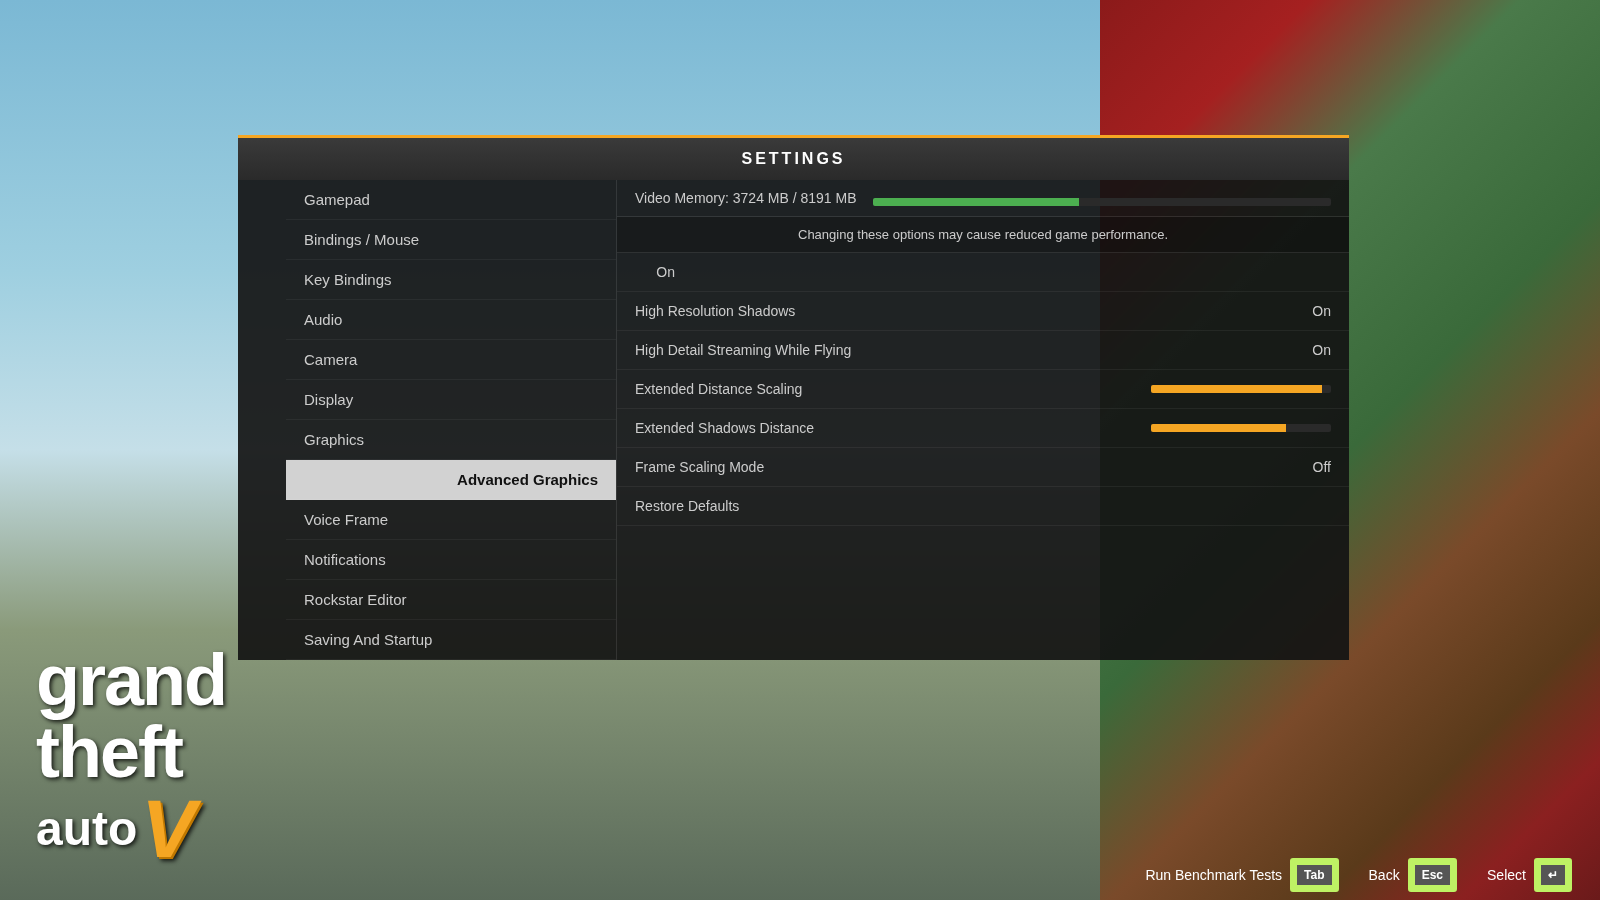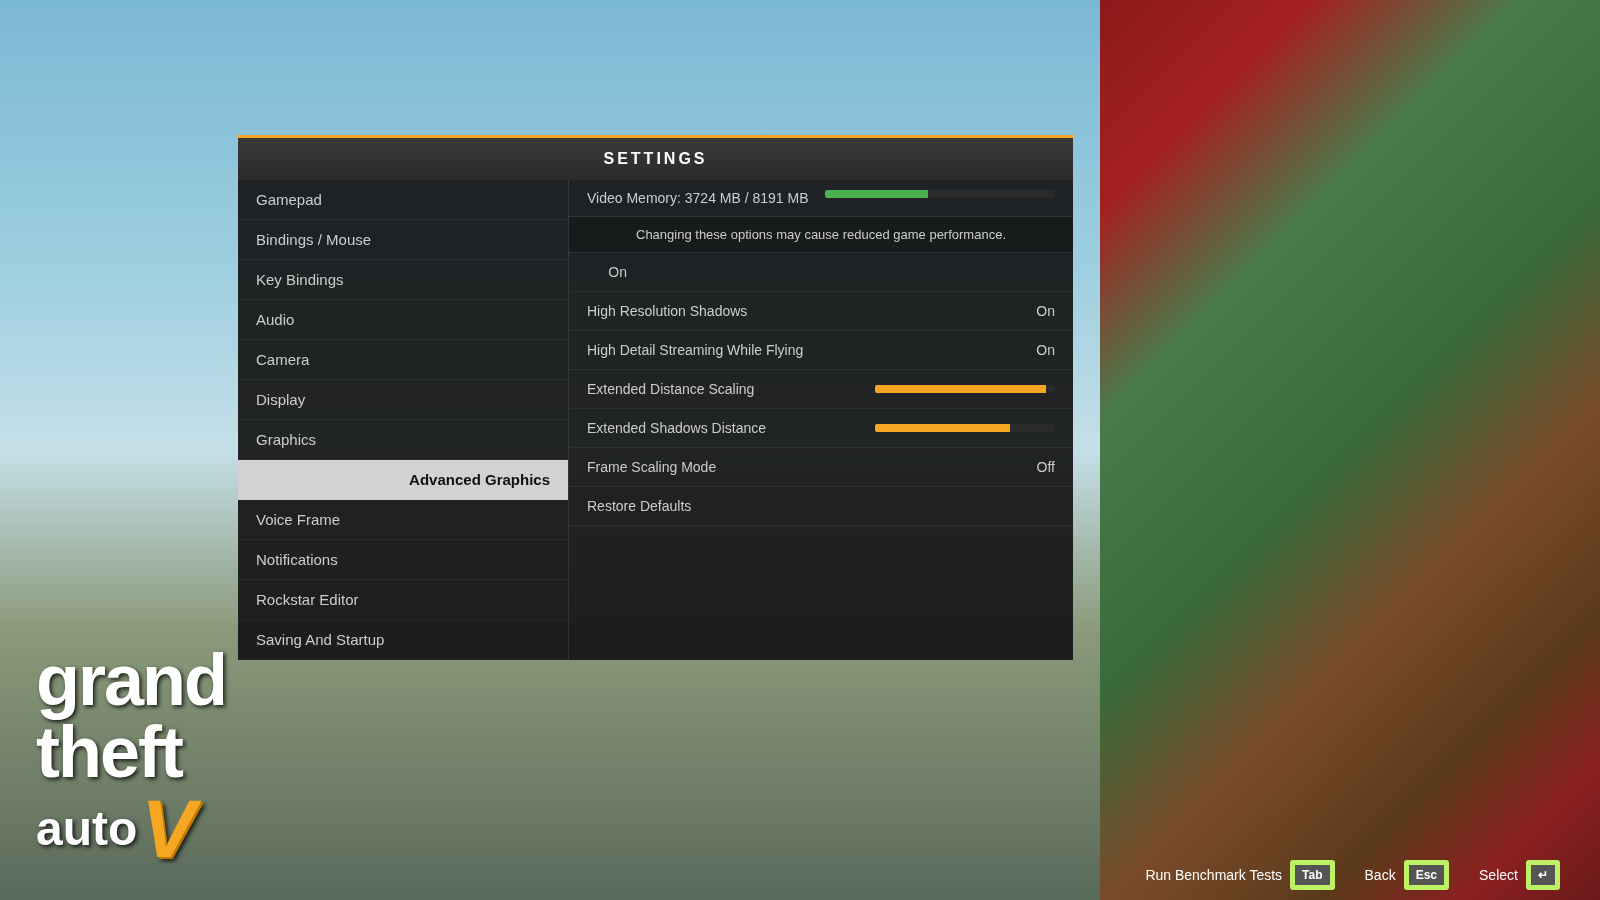--- a/index.html
+++ b/index.html
@@ -65,21 +65,21 @@
       font-size: 82px;
       font-style: italic;
       text-shadow: 2px 2px 0 #c07800, 4px 4px 4px rgba(0,0,0,0.8);
     }
 
     
     .settings-panel {
       position: absolute;
       left: 238px;
       top: 135px;
-      width: 835px;
+      width: 1111px;
       z-index: 20;
     }
 
     
     .settings-title-bar {
       background: linear-gradient(180deg, #3a3a3a 0%, #2a2a2a 100%);
       border-top: 3px solid #f5a623;
       text-align: center;
       padding: 12px;
       color: white;
@@ -92,20 +92,21 @@
     
     .settings-content {
       display: flex;
       background: rgba(20, 20, 20, 0.92);
     }
 
     
     .sidebar {
       width: 330px;
       flex-shrink: 0;
+      margin-left: 48px;
     }
 
     .sidebar-item {
       padding: 11px 18px;
       color: #cccccc;
       font-size: 15px;
       cursor: pointer;
       border-bottom: 1px solid rgba(255,255,255,0.05);
       transition: background 0.1s;
     }
@@ -118,21 +119,21 @@
 
     
     .main-content {
       flex: 1;
       border-left: 1px solid rgba(255,255,255,0.1);
     }
 
     
     .video-memory-row {
       display: flex;
-      align-items: flex-start;
+      align-items: flex-end;
       padding: 10px 18px;
       border-bottom: 1px solid rgba(255,255,255,0.1);
       gap: 16px;
     }
     .video-memory-label {
       color: #cccccc;
       font-size: 14px;
       white-space: nowrap;
     }
     .video-memory-bar-track {
@@ -199,40 +200,40 @@
     
     .bottom-bar {
       position: absolute;
       bottom: 0;
       right: 0;
       left: 0;
       height: 50px;
       display: flex;
       justify-content: flex-end;
       align-items: center;
-      padding: 0 40px;
+      padding: 0 28px;
       gap: 30px;
       z-index: 30;
     }
 
     .bottom-action {
       display: flex;
       align-items: center;
       gap: 8px;
       color: white;
       font-size: 14px;
     }
     .key-badge {
       background: #555;
       color: white;
       font-size: 12px;
       font-weight: bold;
       padding: 3px 7px;
       border-radius: 3px;
-      border: 5px solid #bef264;
+      border: 7px solid #bef264;
     }
   </style>
 </head>
 <body>
 
 <div class="bg"></div>
 <div class="bg-containers-right"></div>
 
 <div class="gta-logo">
   <span class="gta-text">grand</span>

